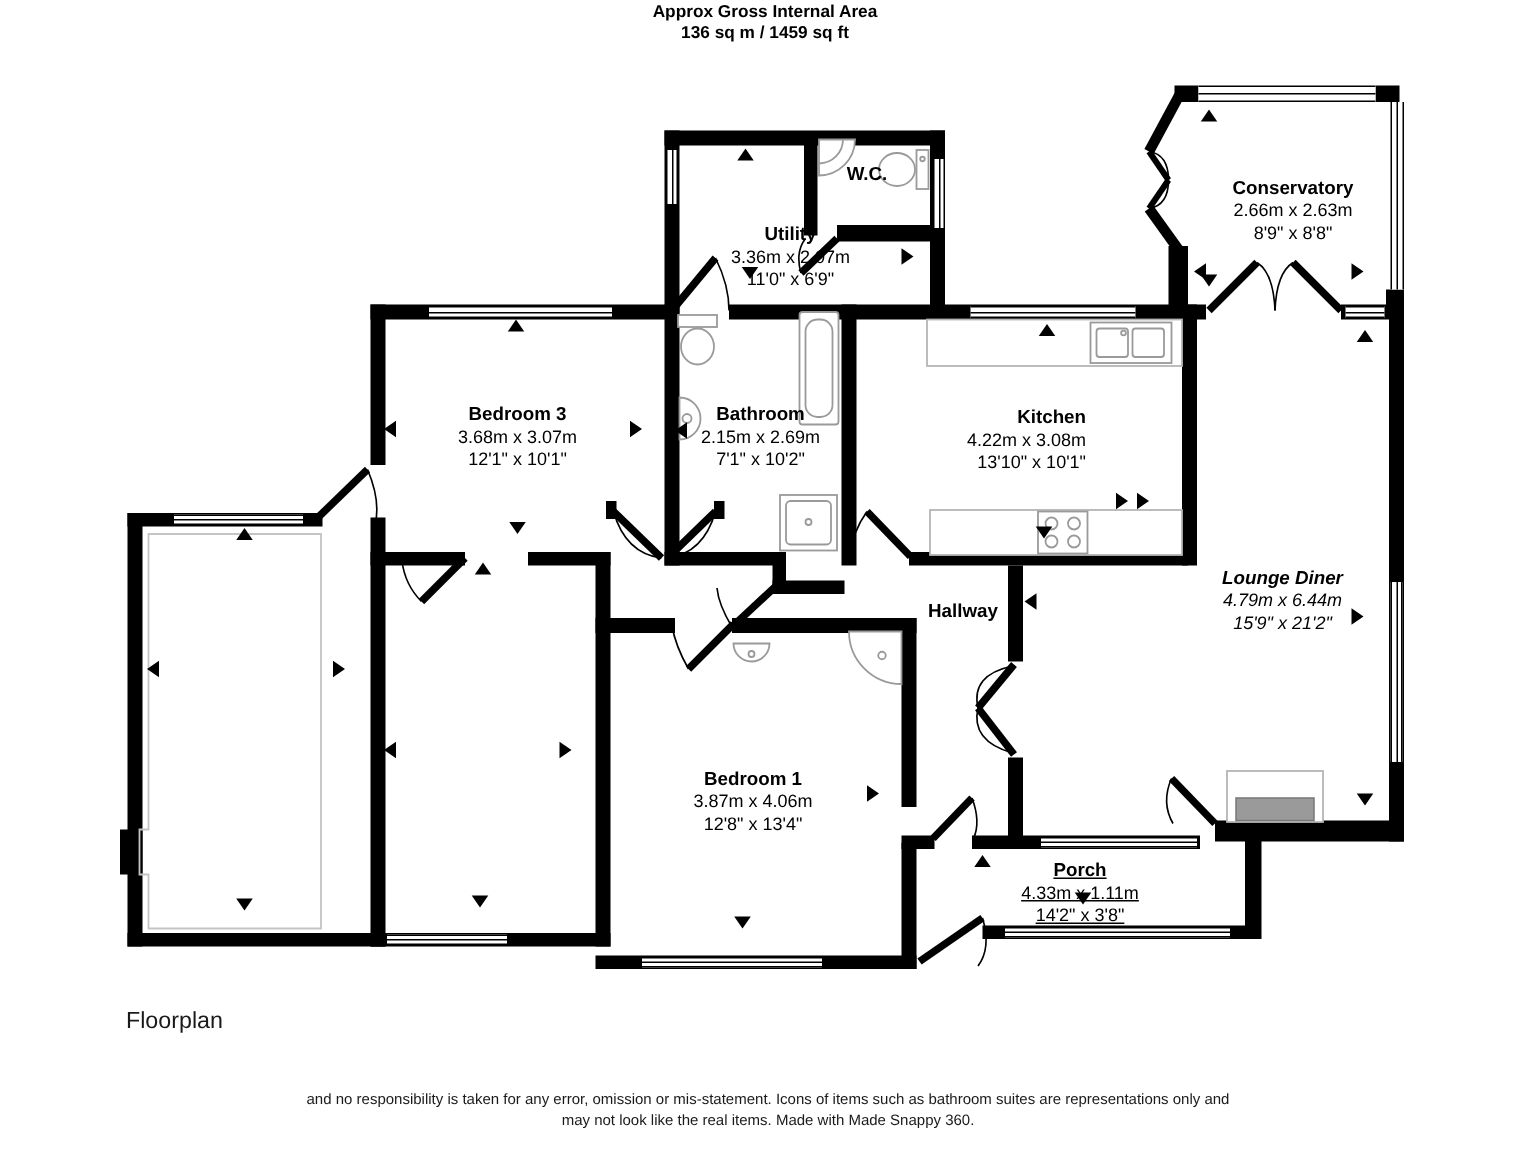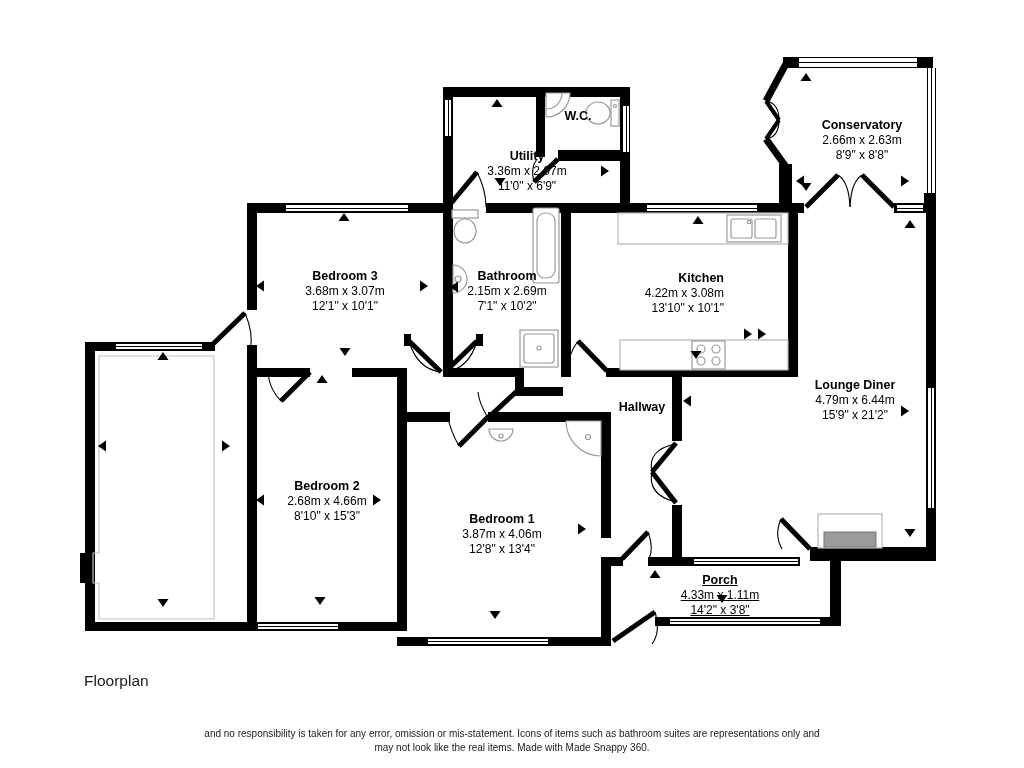--- a/index.html
+++ b/index.html
@@ -17,20 +17,24 @@
   .rlabel .nm{font-weight:bold;font-size:12.5px;}
   .caption{position:absolute;left:84px;top:672px;font-size:15.5px;color:#1a1a1a;}
   .foot{position:absolute;left:112px;top:727px;width:800px;text-align:center;
         font-size:10px;line-height:13.5px;color:#1a1a1a;}
 </style>
 </head>
 <body>
 
 <div class="canvas">
 
+  <div class="hdr">
+    <div>Approx Gross Internal Area</div>
+    <div>136 sq m / 1459 sq ft</div>
+  </div>
 
   <div id="walls">
       <div class="wall" style="left: 443px; top: 87px; width: 187px; height: 10px;"></div>
       <div class="wall" style="left: 443px; top: 87px; width: 10px; height: 122px;"></div>
       <div class="wall" style="left: 620px; top: 87px; width: 10px; height: 122px;"></div>
       <div class="wall" style="left: 536px; top: 95px; width: 9px; height: 62px;"></div>
       <div class="wall" style="left: 558px; top: 150px; width: 72px; height: 11px;"></div>
       <div class="wall" style="left: 247px; top: 203px; width: 201px; height: 10px;"></div>
       <div class="wall" style="left: 486px; top: 203px; width: 306px; height: 10px;"></div>
       <div class="wall" style="left: 247px; top: 203px; width: 10px; height: 107px;"></div>
@@ -252,32 +256,27 @@
   <div class="rlabel" style="left:427px;top:269px;">
     <div class="nm">Bathroom</div>
     <div>2.15m x 2.69m</div>
     <div>7'1" x 10'2"</div>
   </div>
   <div class="rlabel" style="left:564px;top:271px;text-align:right;">
     <div class="nm">Kitchen</div>
     <div>4.22m x 3.08m</div>
     <div>13'10" x 10'1"</div>
   </div>
-  <div class="rlabel" style="left:775px;top:378px;">
+  <div class="rlabel" style="left:775px;top:378px;font-style:italic;">
     <div class="nm">Lounge Diner</div>
     <div>4.79m x 6.44m</div>
     <div>15'9" x 21'2"</div>
   </div>
   <div class="rlabel" style="left:582px;top:400px;width:120px;">
     <div class="nm">Hallway</div>
-  </div>
-  <div class="rlabel" style="left:247px;top:479px;">
-    <div class="nm">Bedroom 2</div>
-    <div>2.68m x 4.66m</div>
-    <div>8'10" x 15'3"</div>
   </div>
   <div class="rlabel" style="left:422px;top:512px;">
     <div class="nm">Bedroom 1</div>
     <div>3.87m x 4.06m</div>
     <div>12'8" x 13'4"</div>
   </div>
   <div class="rlabel" style="left:640px;top:573px;text-decoration:underline;">
     <div class="nm">Porch</div>
     <div>4.33m x 1.11m</div>
     <div>14'2" x 3'8"</div>

